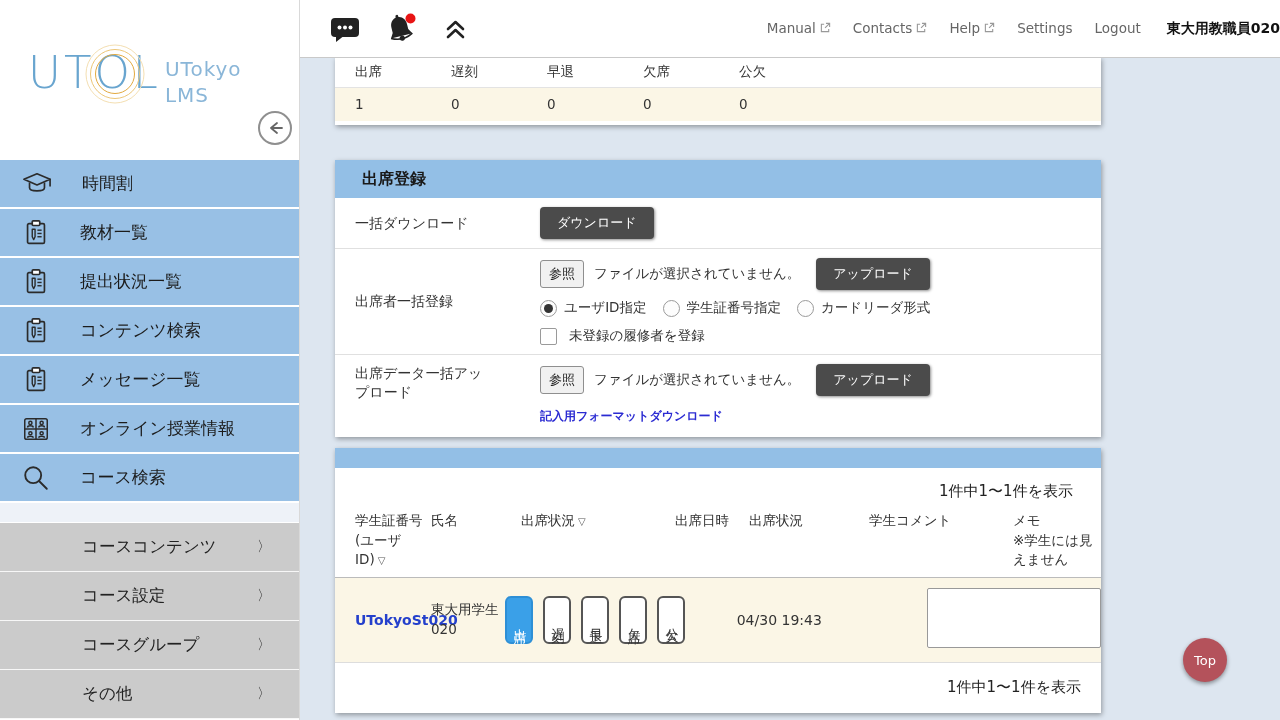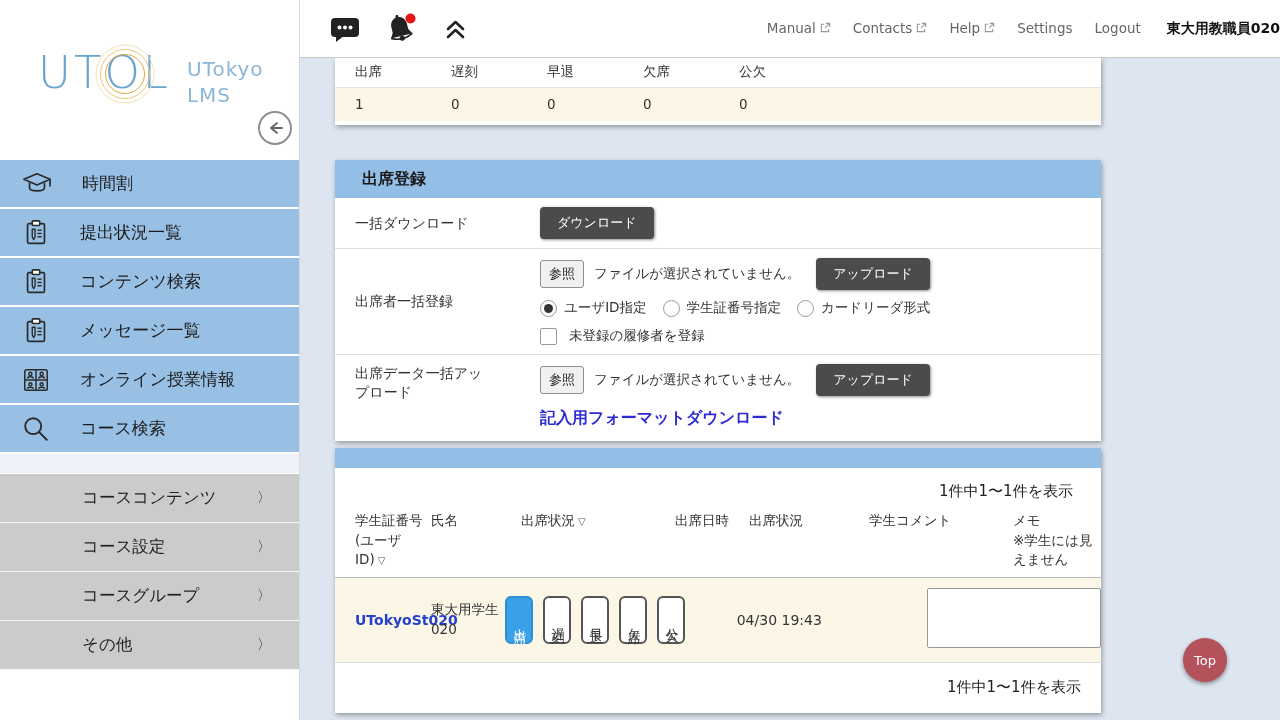--- a/index.html
+++ b/index.html
@@ -4,21 +4,21 @@
 <style>
   *{margin:0;padding:0;box-sizing:border-box}
   html,body{width:1280px;height:720px;overflow:hidden;background:#dde6f0;
     font-family:"DejaVu Sans","Liberation Sans",sans-serif}
   .screen{position:relative;width:1280px;height:720px;background:#dde6f0;overflow:hidden}
 
   
   .sidebar{position:absolute;left:0;top:0;width:300px;height:720px;background:#fff;
     border-right:1px solid #d9d9d9;z-index:6}
   .logo-area{position:relative;height:160px;background:#fff}
-  .logo-row{position:absolute;left:38px;top:48px;display:flex;align-items:flex-start;gap:16px}
+  .logo-row{position:absolute;left:28px;top:48px;display:flex;align-items:flex-start;gap:4px}
   .logo-main{font-size:45px;line-height:1.1;color:#69a5cf;letter-spacing:3px;font-weight:200}
   .logo-o{position:relative;display:inline-block}
   .ring{position:absolute;left:54%;top:52%;transform:translate(-50%,-50%);border-radius:50%;pointer-events:none}
   .r1{width:40px;height:40px;border:1.5px solid #e2a93f}
   .r2{width:50px;height:50px;border:1.5px solid #ecc678}
   .r3{width:59px;height:59px;border:1.5px solid #f4dfb2}
   .logo-tag{font-size:20px;line-height:1.3;color:#8ab6d8;margin-top:8px;letter-spacing:1px}
   .collapse-btn{position:absolute;left:258px;top:111px;width:34px;height:34px;border-radius:50%;
     background:#fff;border:2px solid #8f8f8f;display:flex;align-items:center;justify-content:center;cursor:pointer}
   .menu-item{height:49px;background:#98c0e5;display:flex;align-items:center;
@@ -68,21 +68,21 @@
   .file-text{font-size:13.5px;color:#333}
   .upload-btn{margin-left:6px}
   .radio-line{display:flex;align-items:flex-end;font-size:13.5px;color:#333}
   .radio-group{display:flex;align-items:center;margin-right:16px;cursor:pointer}
   .radio{width:17px;height:17px;border-radius:50%;border:1px solid #9a9a9a;background:#fdfdfd;
     display:inline-flex;align-items:center;justify-content:center;margin-right:7px;flex-shrink:0}
   .radio.checked::after{content:"";width:9px;height:9px;border-radius:50%;background:#333}
   .check-line{display:flex;align-items:center;font-size:13.5px;color:#333;margin-top:1px}
   .checkbox{width:17px;height:17px;border:1px solid #9a9a9a;border-radius:2px;background:#fff;
     margin-right:12px;cursor:pointer;flex-shrink:0}
-  .format-link{font-size:16px;font-weight:bold;color:#2b2bd2;cursor:pointer;margin-top:3px;text-decoration:none}
+  .format-link{font-size:12px;font-weight:bold;color:#2b2bd2;cursor:pointer;margin-top:3px;text-decoration:none}
 
   
   .students-card{top:390px}
   .blue-bar{height:20px;background:#93bfe6}
   .count-top{padding:14px 28px 10px 0;text-align:right;font-size:15px;color:#222}
   .stu-head{display:flex;align-items:flex-start;padding-bottom:7px;border-bottom:1px solid #bbb;
     font-size:13.5px;color:#333;line-height:1.45}
   .hc1{width:96px;padding-left:20px}
   .hc2{width:90px}
   .hc3{width:154px;margin-bottom:15px}
@@ -135,20 +135,31 @@
     </div>
 
     <nav>
       <div class="menu-item">
         <svg width="32" height="28" viewBox="0 0 34 30" fill="none" stroke="#2b2b2b" stroke-width="1.8" stroke-linejoin="round">
           <path d="M17 4 L31 10 L17 16 L3 10 Z"></path>
           <path d="M9 13.5 V19 c0 1.9 3.6 3.3 8 3.3 s8 -1.4 8 -3.3 V13.5"></path>
           <path d="M31 10 V17" stroke-linecap="round"></path>
         </svg>
         <span class="mi-label">時間割</span>
+      </div>
+      <div class="menu-item">
+        <svg width="30" height="30" viewBox="0 0 32 32" fill="none" stroke="#2b2b2b" stroke-width="1.8">
+          <rect x="7" y="6" width="18" height="21" rx="1.5"></rect>
+          <rect x="12" y="3" width="8" height="5" rx="1" fill="#fff"></rect>
+          <line x1="17.5" y1="13" x2="22" y2="13" stroke-width="1.5"></line>
+            <line x1="17.5" y1="16.5" x2="22" y2="16.5" stroke-width="1.5"></line>
+            <line x1="17.5" y1="20" x2="22" y2="20" stroke-width="1.5"></line>
+          <path d="M12 12 v8 l1.5 3 1.5-3 v-8 z" stroke-width="1.5" stroke-linejoin="round"></path>
+        </svg>
+        <span class="mi-label">教材一覧</span>
       </div>
       <div class="menu-item">
         <svg width="30" height="30" viewBox="0 0 32 32" fill="none" stroke="#2b2b2b" stroke-width="1.8">
           <rect x="7" y="6" width="18" height="21" rx="1.5"></rect>
           <rect x="12" y="3" width="8" height="5" rx="1" fill="#fff"></rect>
           <line x1="17.5" y1="13" x2="22" y2="13" stroke-width="1.5"></line>
             <line x1="17.5" y1="16.5" x2="22" y2="16.5" stroke-width="1.5"></line>
             <line x1="17.5" y1="20" x2="22" y2="20" stroke-width="1.5"></line>
           <path d="M12 12 v8 l1.5 3 1.5-3 v-8 z" stroke-width="1.5" stroke-linejoin="round"></path>
         </svg>

